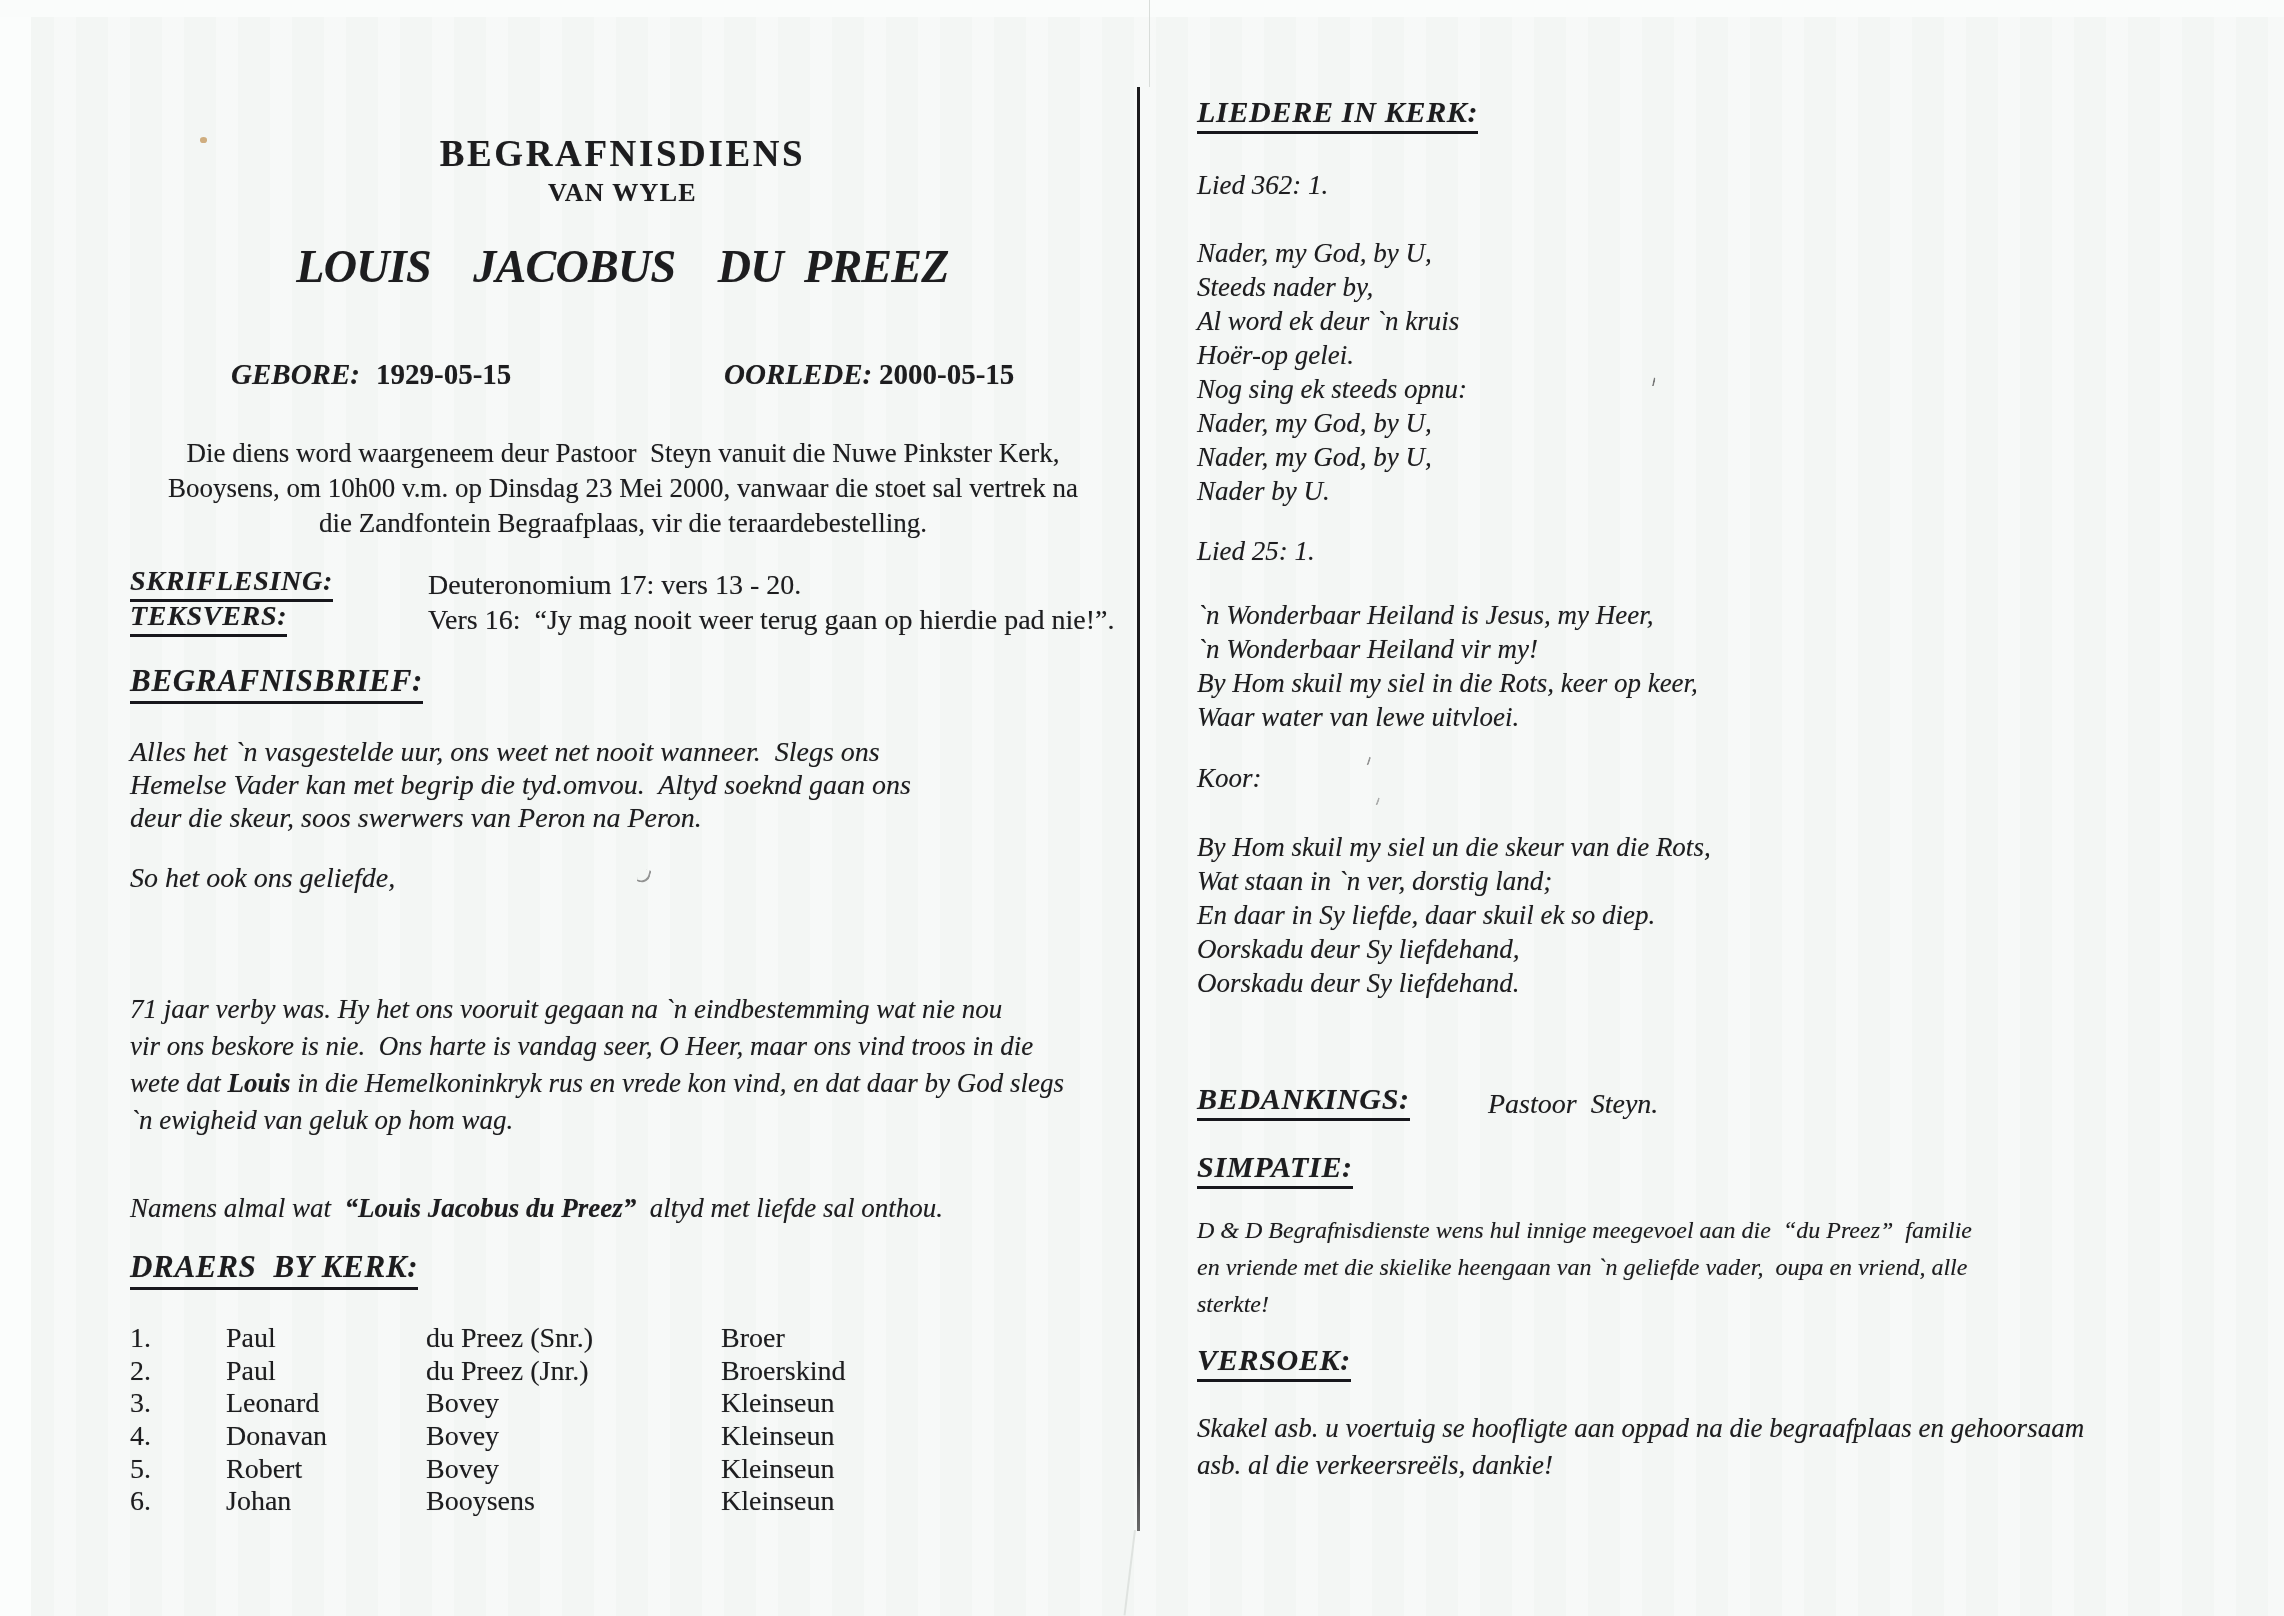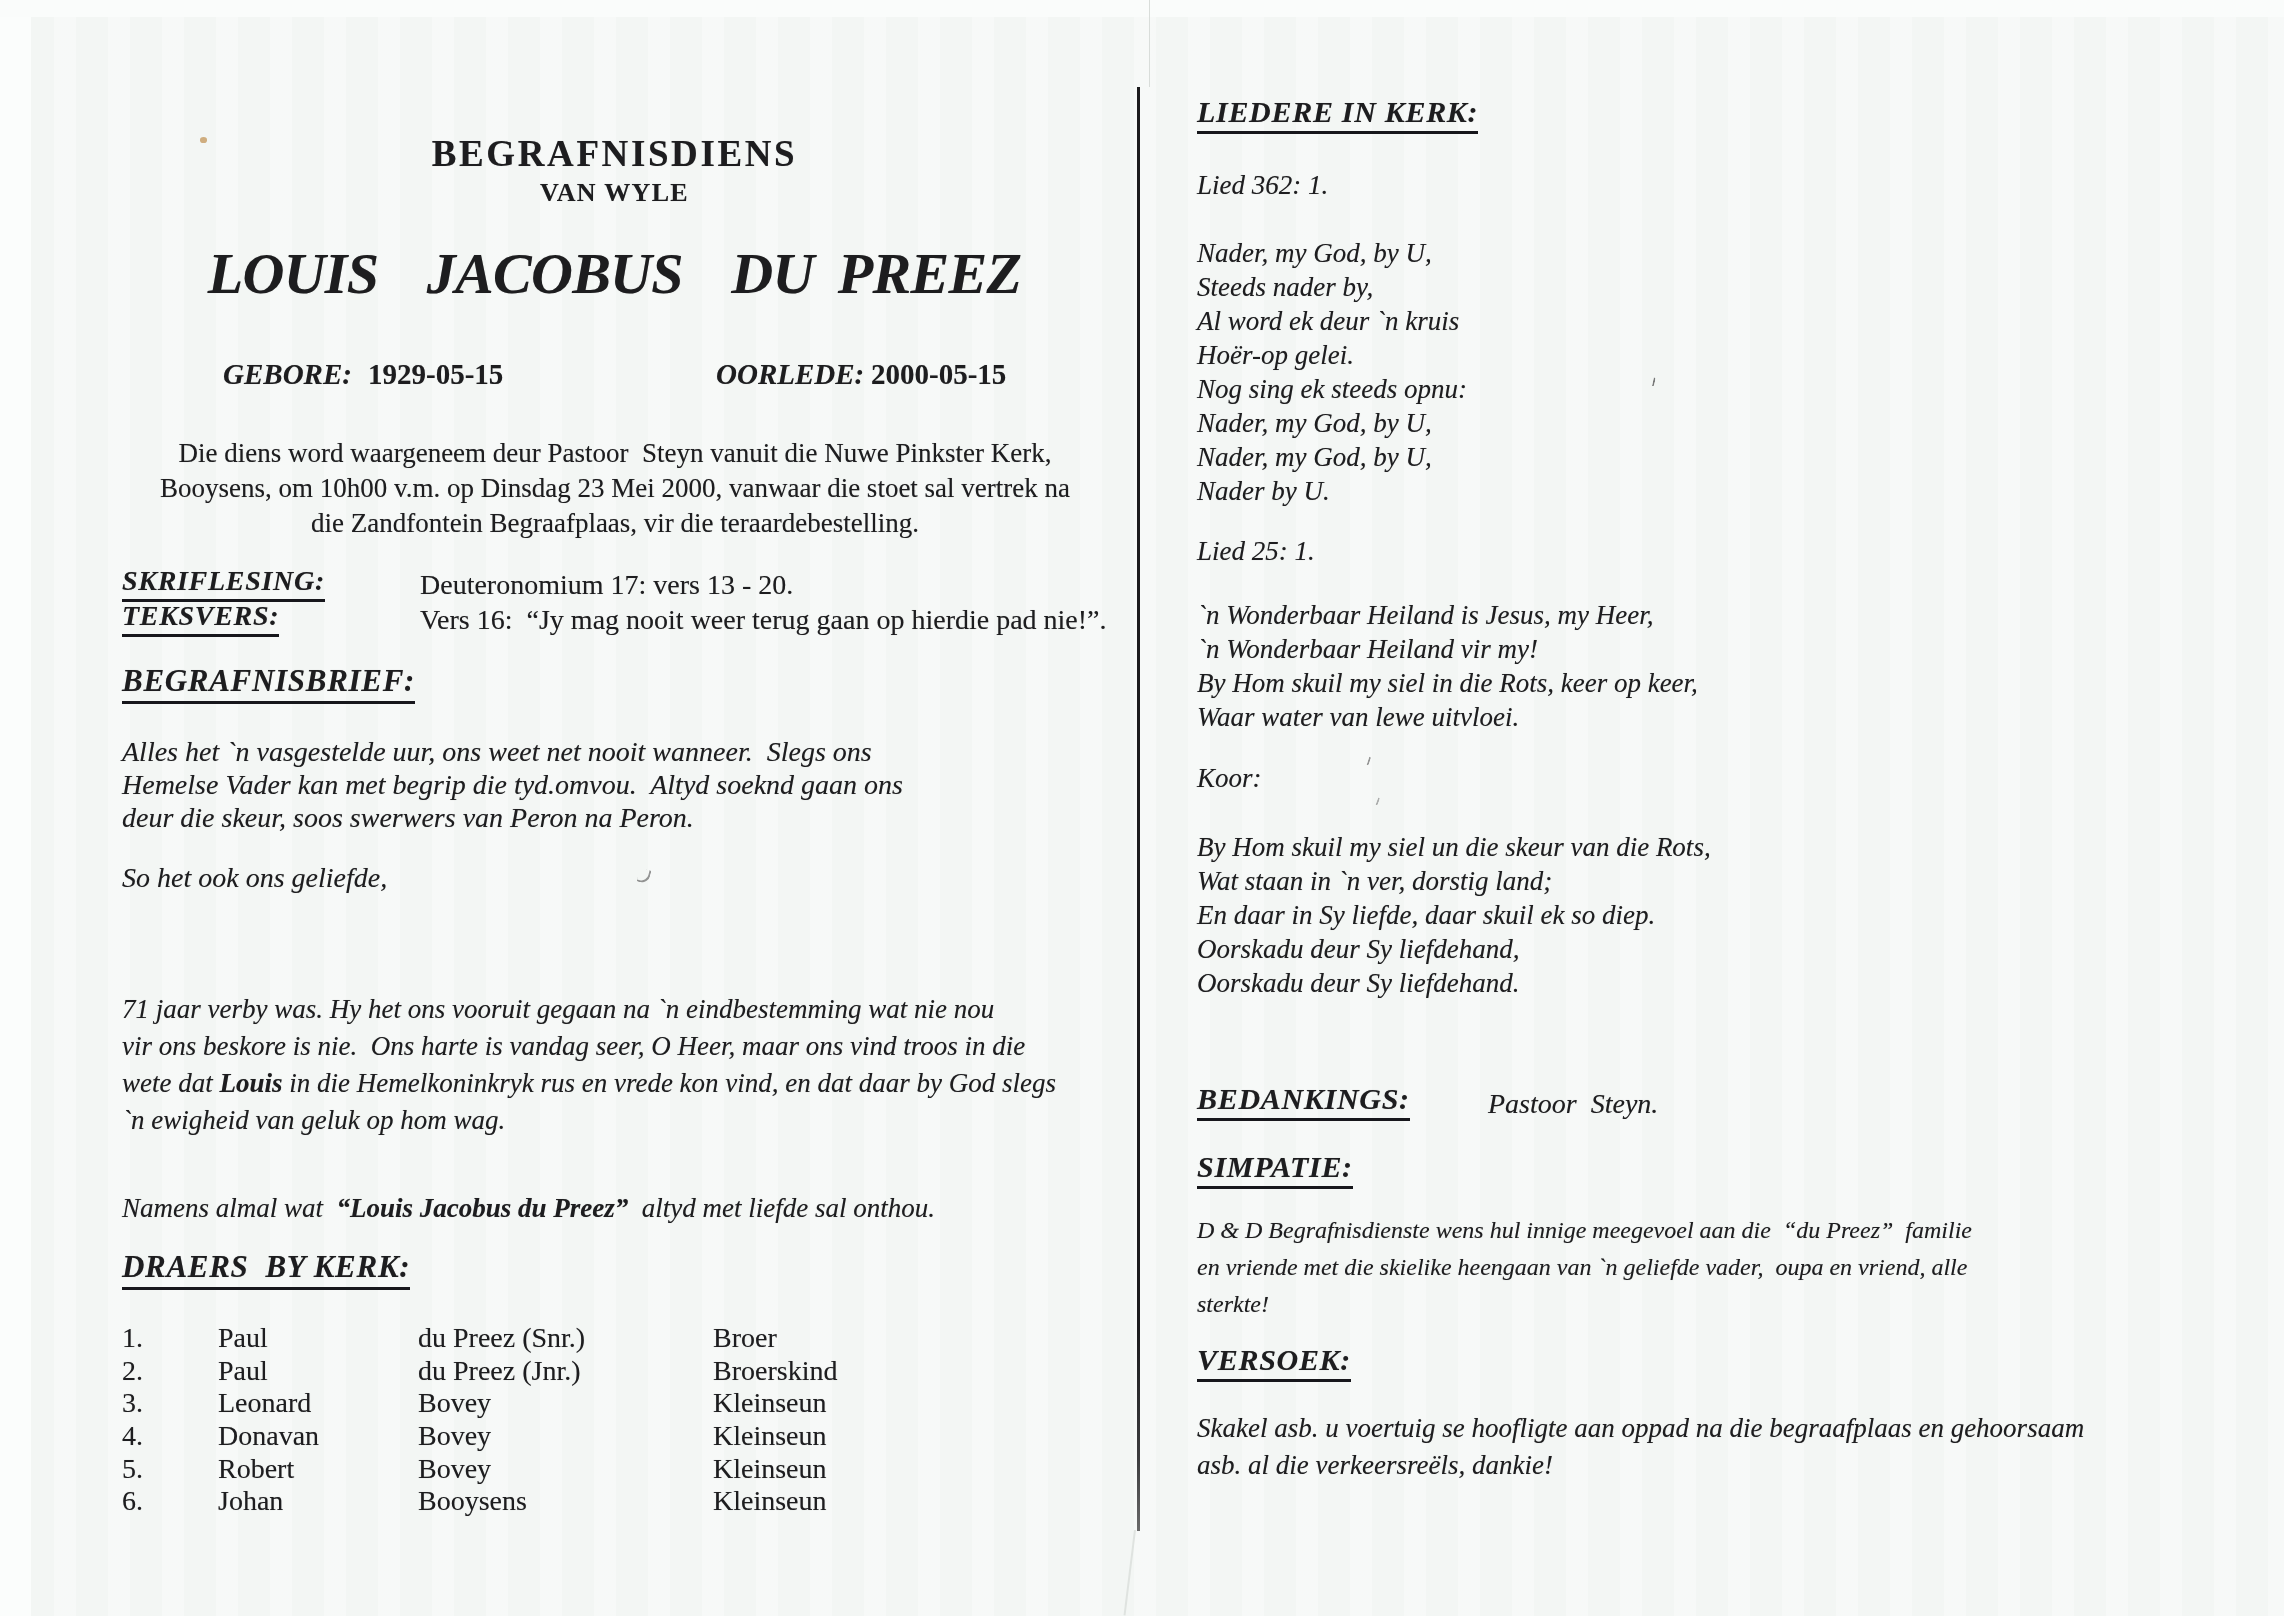--- a/index.html
+++ b/index.html
@@ -11,35 +11,35 @@
     text-shadow:0 0 0.7px rgba(25,25,25,.38);
   }
   .scan::before{
     content:"";position:absolute;inset:0;pointer-events:none;
     background:
       linear-gradient(180deg,#fafcfb 0 17px,rgba(255,255,255,0) 17px),
       linear-gradient(90deg,#fbfdfc 0 31px,rgba(255,255,255,0) 31px),
       repeating-linear-gradient(90deg,rgba(255,255,255,.35) 0 22px,rgba(244,247,245,0) 22px 54px);
   }
   .page{position:absolute;top:0;height:100%;}
-  .page-left{left:8px;width:1135px;}
+  .page-left{left:16px;width:1135px;}
   .page-right{left:1142px;width:1142px;}
   .abs{position:absolute;}
   .centered{left:39px;width:1135px;text-align:center;}
   .pre{white-space:pre;}
   .it{font-style:italic;}
   .b{font-weight:bold;}
   .hd{
     font-weight:bold;font-style:italic;display:inline-block;
     border-bottom:3.3px solid #17171c;padding-bottom:2px;white-space:pre;
     letter-spacing:0.7px;
   }
   .title-main{font-size:37px;font-weight:bold;letter-spacing:2.6px;}
   .title-sub{font-size:26px;font-weight:bold;letter-spacing:1.3px;}
-  .name-big{font-size:58px;font-weight:bold;font-style:italic;letter-spacing:-0.7px;word-spacing:10.4px;}
+  .name-big{font-size:46px;font-weight:bold;font-style:italic;letter-spacing:-0.7px;word-spacing:10.4px;}
   .name-mid{font-size:31px;font-weight:bold;letter-spacing:2px;word-spacing:5.2px;}
   .dates{font-size:29px;font-weight:bold;}
   .svc{font-size:27px;line-height:35px;}
   .body43{font-size:28px;line-height:33px;}
   .body41{font-size:27px;line-height:37px;}
   .verse{font-size:27px;line-height:34px;font-style:italic;}
   .hd43{font-size:28px;}
   .hd46{font-size:30px;}
   .hd47{font-size:31px;}
   .ln{white-space:pre;}

